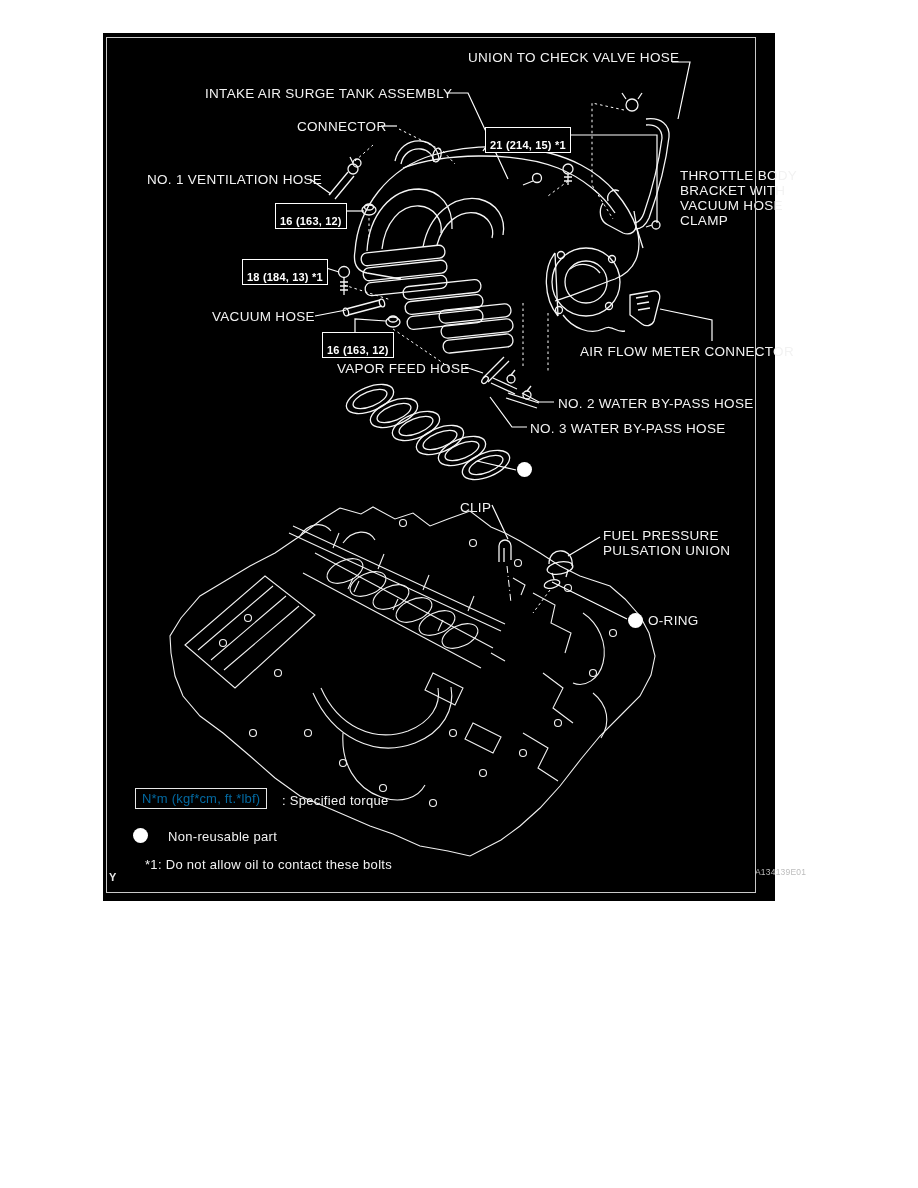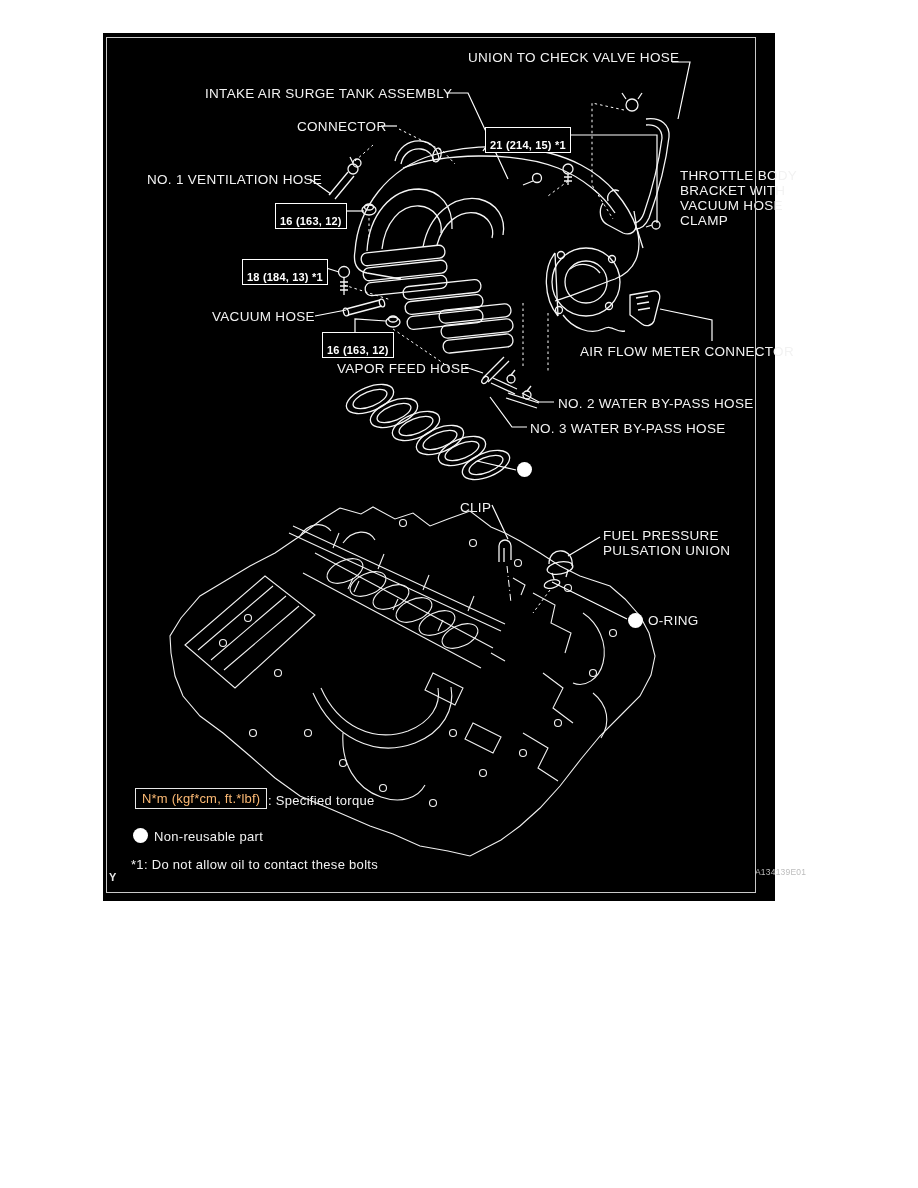--- a/index.html
+++ b/index.html
@@ -19,23 +19,23 @@
   .callout{
     position:absolute;color:#f2f2f2;font-size:13.5px;line-height:15px;
     letter-spacing:.3px;white-space:nowrap;
   }
   .tq{
     position:absolute;color:#ffffff;background:#000;
     font-size:11px;font-weight:bold;letter-spacing:.2px;
     border:1.5px solid #ffffff;padding:11px 4px 1px 4px;white-space:nowrap;
   }
   .dot{position:absolute;width:15px;height:15px;border-radius:50%;background:#ffffff;}
-  .legend-text{position:absolute;color:#f2f2f2;font-size:13px;letter-spacing:.3px;white-space:nowrap;}
+  .legend-text{position:absolute;color:#f2f2f2;font-size:13px;letter-spacing:.3px;white-space:nowrap;margin-left:14px;}
   .unitbox{
-    position:absolute;color:#fdba74;background:#000;font-size:13px;
+    position:absolute;color:#0369a1;background:#000;font-size:13px;
     border:1.5px solid #e8e8e8;padding:2px 6px;white-space:nowrap;letter-spacing:.2px;
   }
   .corner{position:absolute;color:#e8e8e8;font-size:11px;font-weight:bold;}
   .refcode{position:absolute;color:#bdbdbd;font-size:8.5px;letter-spacing:.2px;}
 </style>
 </head>
 <body>
 
 <div id="diagram">
   <svg id="art" viewBox="0 0 714 866" xmlns="http://www.w3.org/2000/svg">

